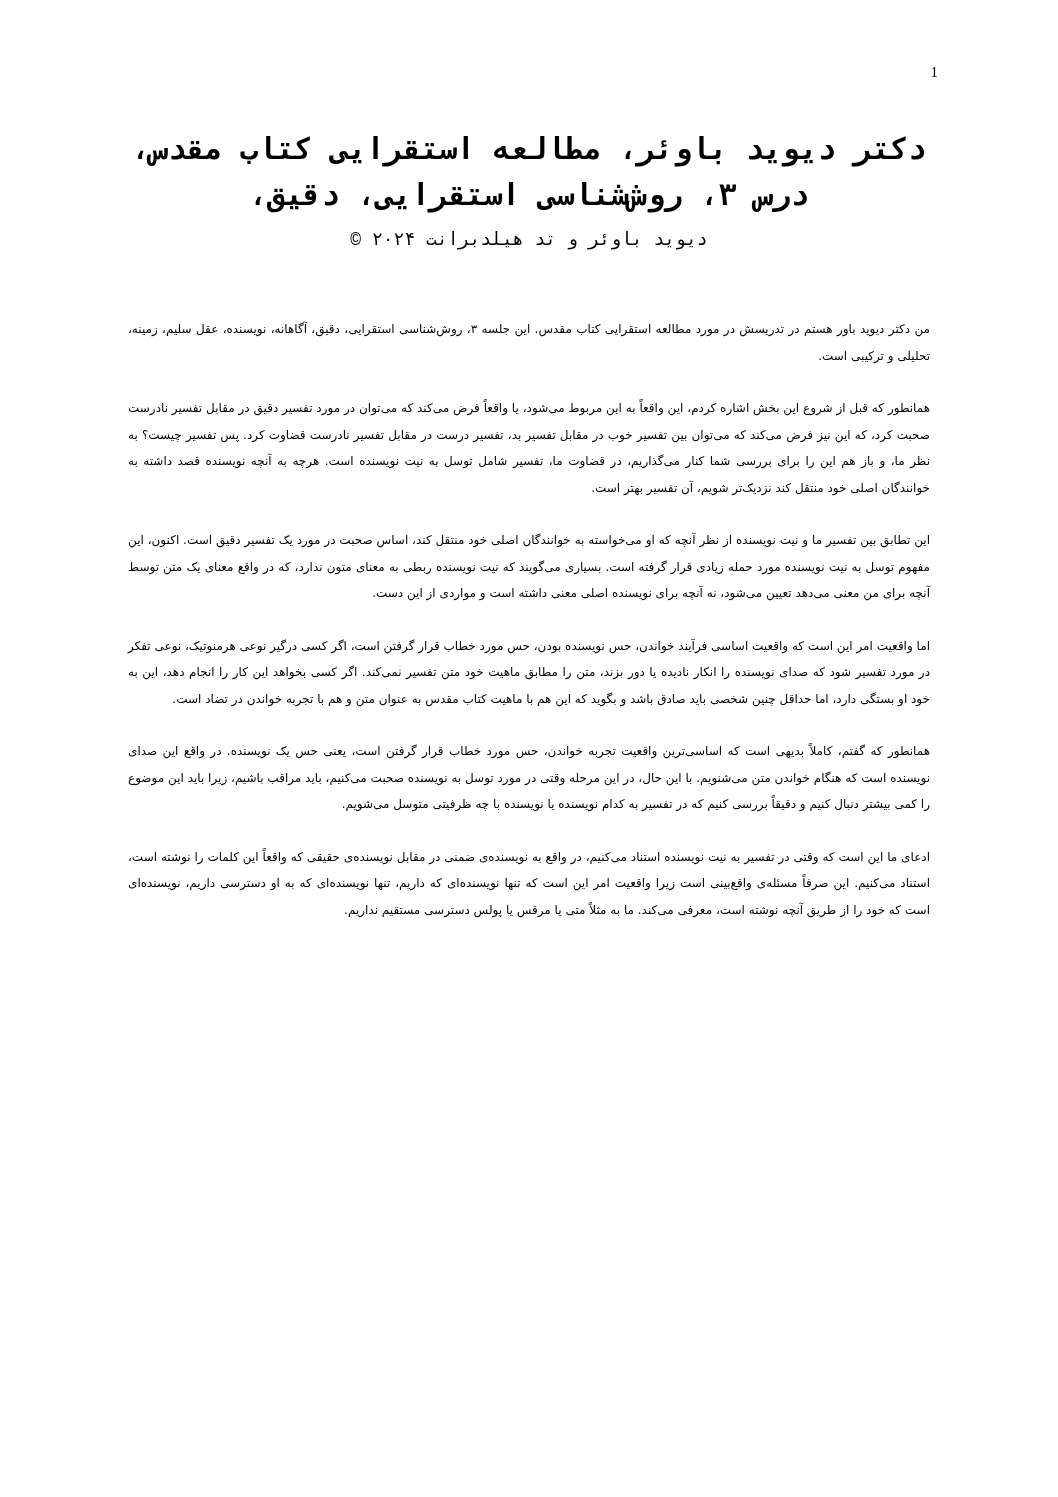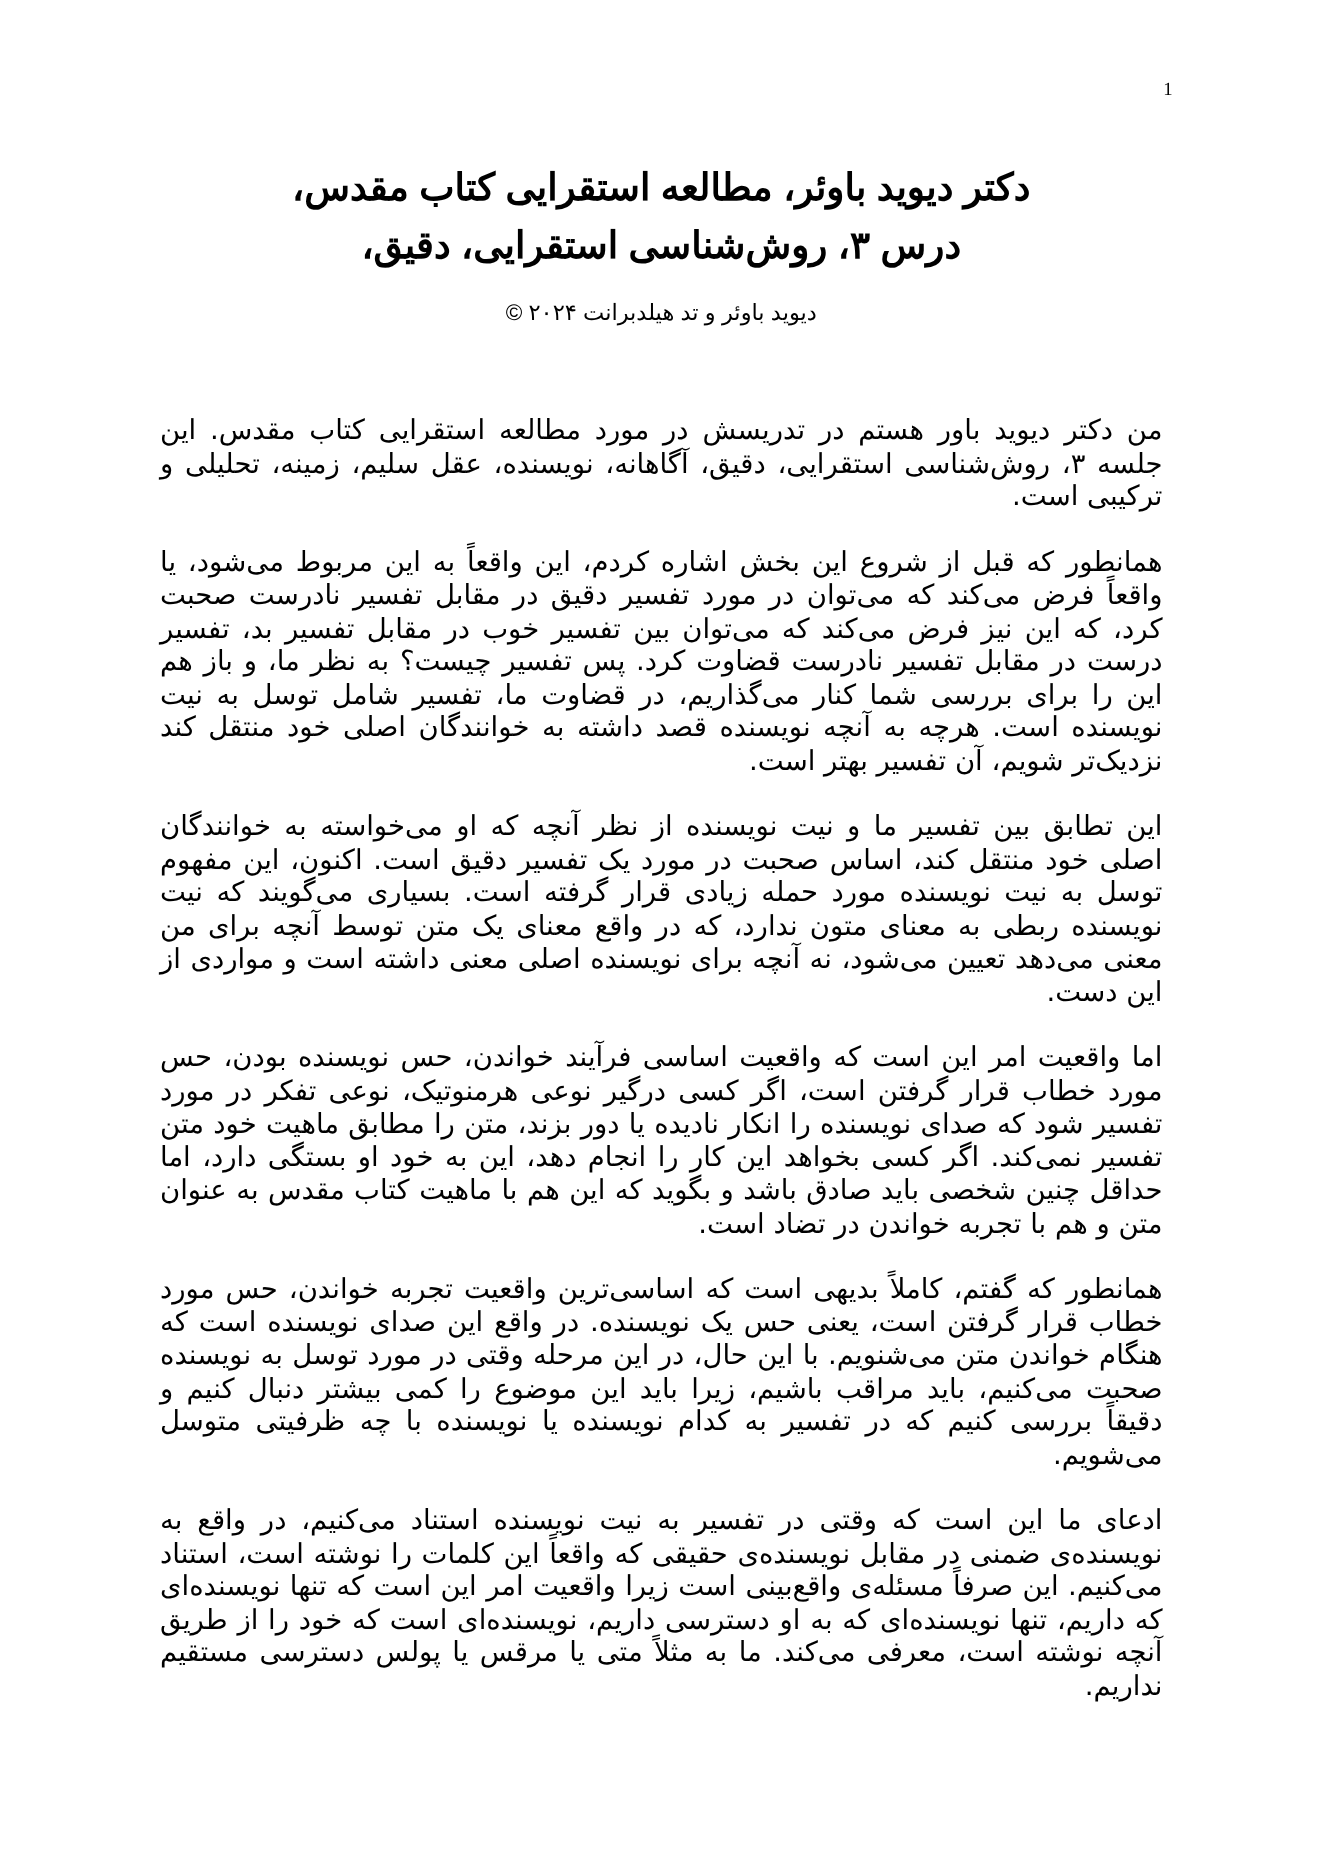--- a/index.html
+++ b/index.html
@@ -4,32 +4,32 @@
   <style>
     html, body { margin: 0; padding: 0; background: #ffffff; }
     body { width: 1058px; height: 1497px; position: relative; overflow: hidden; color: #000; }
     .page-number {
       position: absolute; top: 64px; left: 918px; width: 20px;
       font-family: "Liberation Serif", serif; font-size: 15px; text-align: right;
     }
     .title-block {
       position: absolute; top: 128px; left: 128px; width: 802px;
       direction: rtl; text-align: center;
-      font-family: Liberation Sans, sans-serif;
+      font-family: Liberation Mono, monospace;
     }
     .title-line {
       font-size: 30px; font-weight: bold; line-height: 46px;
     }
     .copyright {
-      font-size: 18px; line-height: 28px; margin-top: 16px;
+      font-size: 18px; line-height: 28px; margin-top: 6px;
     }
     .body-text {
-      position: absolute; top: 332px; left: 128px; width: 802px;
+      position: absolute; top: 316px; left: 128px; width: 802px;
       direction: rtl; text-align: justify;
-      font-family: "DejaVu Sans", sans-serif; font-size: 22px; line-height: 26.5px;
+      font-family: "DejaVu Sans", sans-serif; font-size: 12px; line-height: 26.5px;
     }
     .para { margin: 0 0 26px 0; }
     .para:last-child { margin-bottom: 16px; }
   </style>
 </head>
 <body>
 
 <div>
   <div class="page-number">1</div>
 

